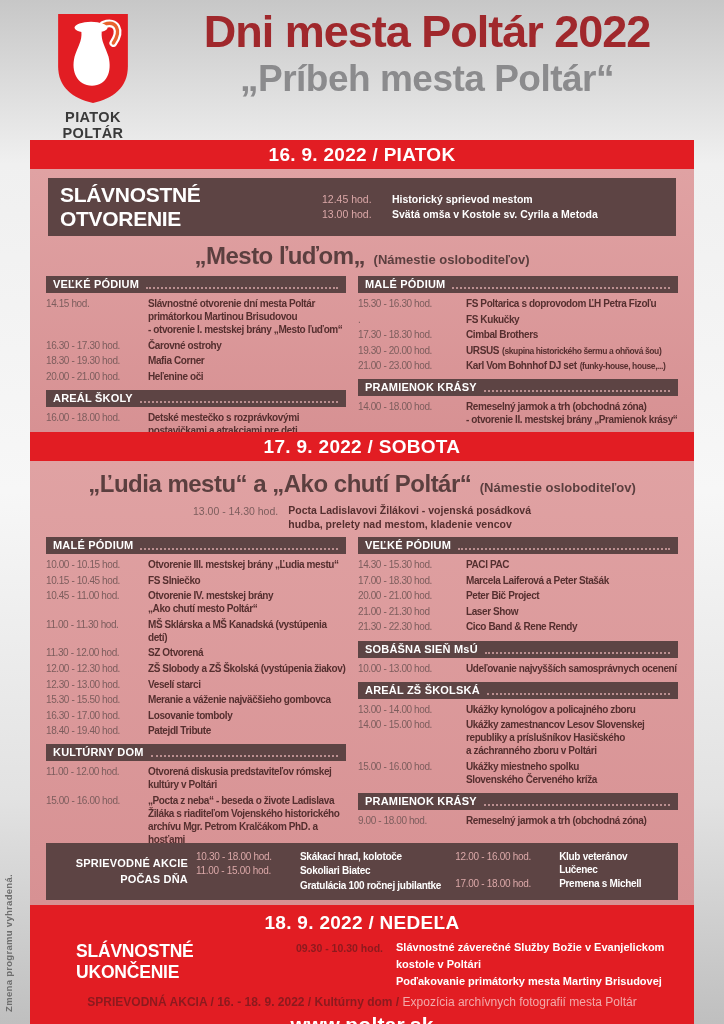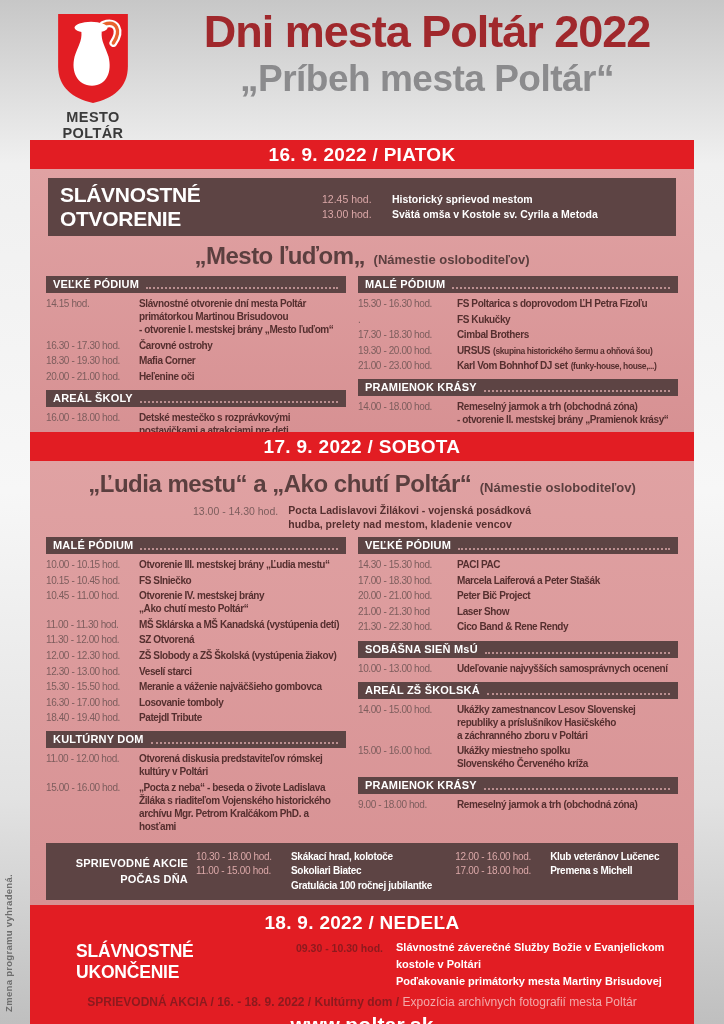--- a/index.html
+++ b/index.html
@@ -45,21 +45,21 @@
   .intro-time{font-size:10.5px;color:#7d5d5d;padding-top:1px;}
   .intro-event{font-size:10.5px;font-weight:bold;color:#552f2f;white-space:pre-line;line-height:1.3;}
 
   
   .cols{display:flex;gap:12px;}
   .col-l{flex:0 0 300px;} .col-r{flex:1;min-width:0;}
   .sec{margin-bottom:7px;}
   .sec-bar{display:flex;background:#5d4444;height:17px;padding:0 7px;margin-bottom:4px;}
   .sec-title{color:#fff;font-weight:bold;font-size:11px;line-height:17px;letter-spacing:.2px;white-space:nowrap;}
   .leader{flex:1;border-bottom:2px dotted #bb8f90;margin:0 1px 4px 7px;}
-  .srow{display:grid;grid-template-columns:86px 1fr;column-gap:7px;margin-bottom:2.5px;
+  .srow{display:grid;grid-template-columns:86px 1fr;column-gap:16px;margin-bottom:2.5px;
     font-size:10px;line-height:1.3;letter-spacing:-.4px;}
   .col-r .srow{grid-template-columns:92px 1fr;}
   .stime{color:#7d5d5d;}
   .sevent{color:#552f2f;font-weight:bold;}
   .sevent .main{white-space:pre-line;}
   .enote{font-size:8.5px;}
   .enote:not(:empty){margin-left:3px;}
 
   
   .side-box{position:absolute;left:16px;right:16px;bottom:5px;background:#5d4444;display:flex;
@@ -95,21 +95,21 @@
   <div class="hdr">
     <div class="crest">
       <svg width="74" height="93" viewBox="0 0 76 96">
         <path d="M2,2 H74 V56 C74,78 59,89 38,94 C17,89 2,78 2,56 Z" fill="#e21d23"></path>
         <path d="M49,13 C62,8 68,19 59,32" stroke="#ffffff" stroke-width="8" fill="none" stroke-linecap="round"></path>
         <path d="M49,13 C62,8 68,19 59,32" stroke="#e8622d" stroke-width="3.5" fill="none" stroke-linecap="round"></path>
         <ellipse cx="36" cy="16" rx="17" ry="6" fill="#ffffff"></ellipse>
         <path d="M26,20 C27,30 22,36 19,46 C15,62 22,76 37,76 C52,76 58,62 54,46 C51,36 46,30 47,20 Z" fill="#ffffff"></path>
       </svg>
       <div class="crest-text">
-        <span>MESTO</span>
+        <span>PIATOK</span>
         <span>POLTÁR</span>
       </div>
     </div>
     <div class="titles">
       <div class="title">Dni mesta Poltár 2022</div>
       <div class="subtitle">„Príbeh mesta Poltár“</div>
     </div>
   </div>
 
   <div class="band band-friday">16. 9. 2022 / PIATOK</div>
@@ -377,20 +377,24 @@
               </div>
             </div>
         </div>
         <div class="sec">
           <div class="sec-bar">
             <span class="sec-title">AREÁL ZŠ ŠKOLSKÁ</span>
             <span class="leader"></span>
           </div>
           <div>
 
+              <div class="srow">
+                <div class="stime">13.00 - 14.00 hod.</div>
+                <div class="sevent"><span class="main">Ukážky kynológov a policajného zboru</span><span class="enote"></span></div>
+              </div>
 
               <div class="srow">
                 <div class="stime">14.00 - 15.00 hod.</div>
                 <div class="sevent"><span class="main">Ukážky zamestnancov Lesov Slovenskej
 republiky a príslušníkov Hasičského
 a záchranného zboru v Poltári</span><span class="enote"></span></div>
               </div>
 
               <div class="srow">
                 <div class="stime">15.00 - 16.00 hod.</div>

